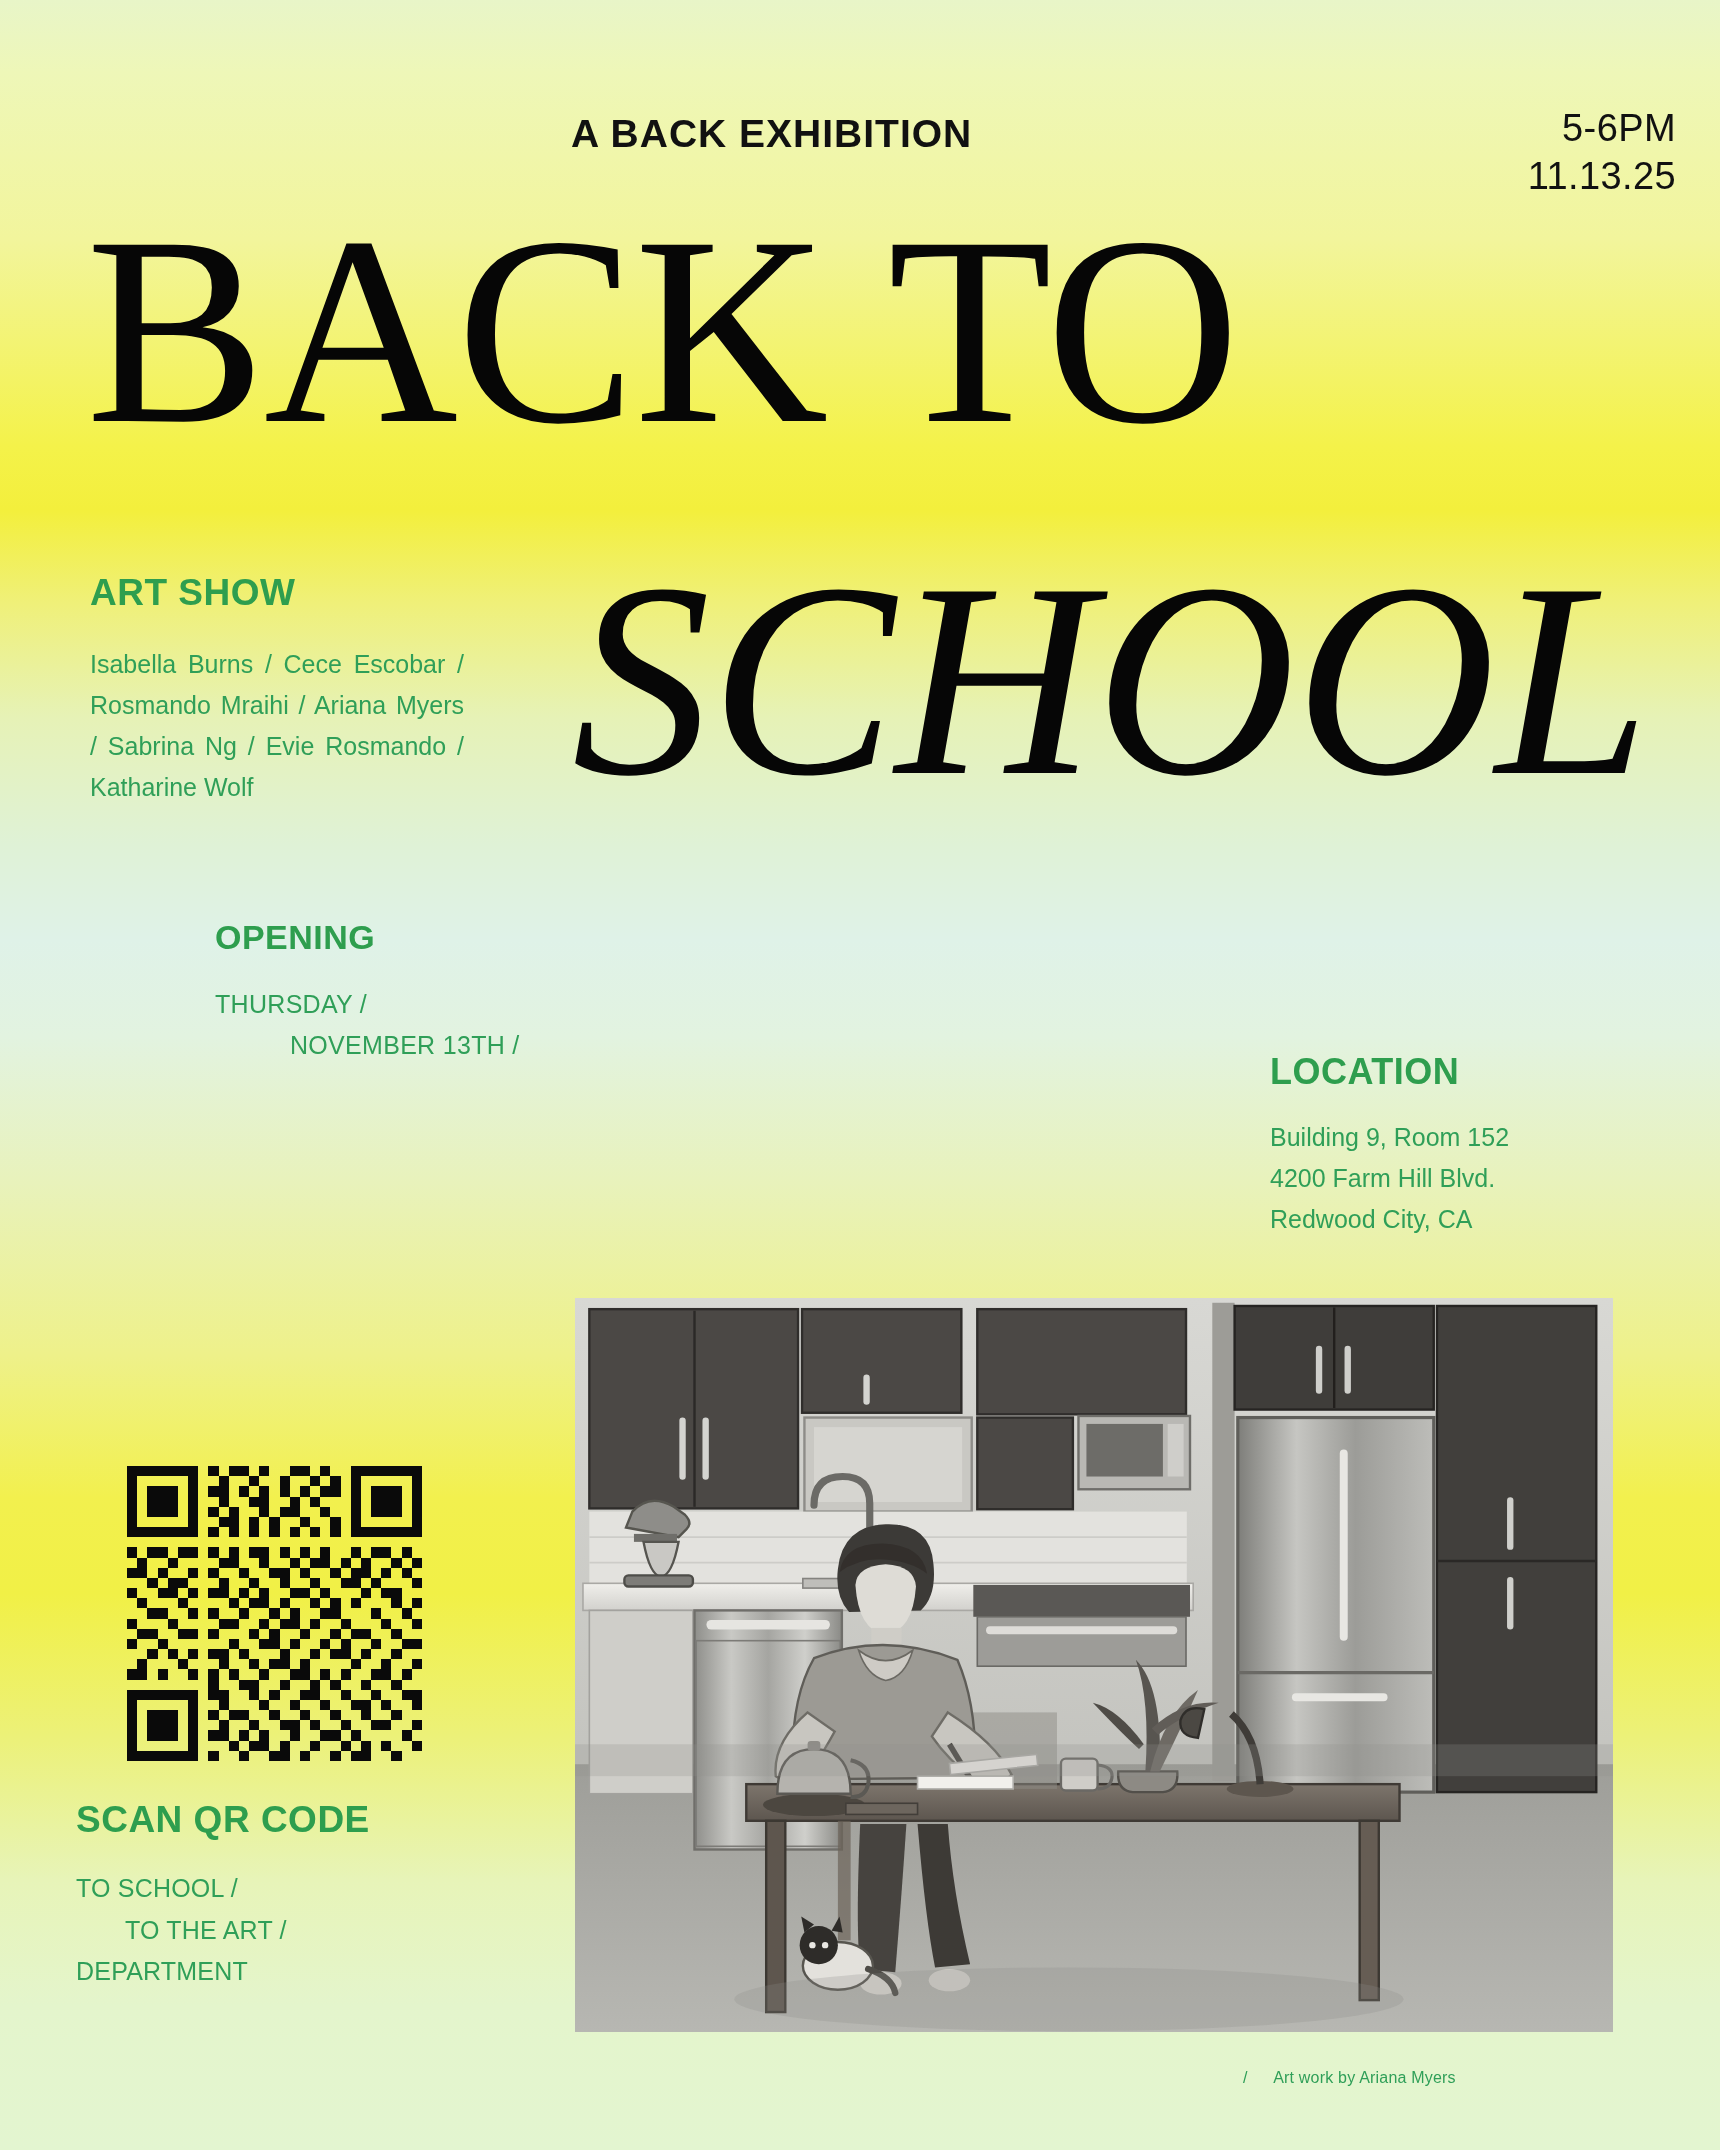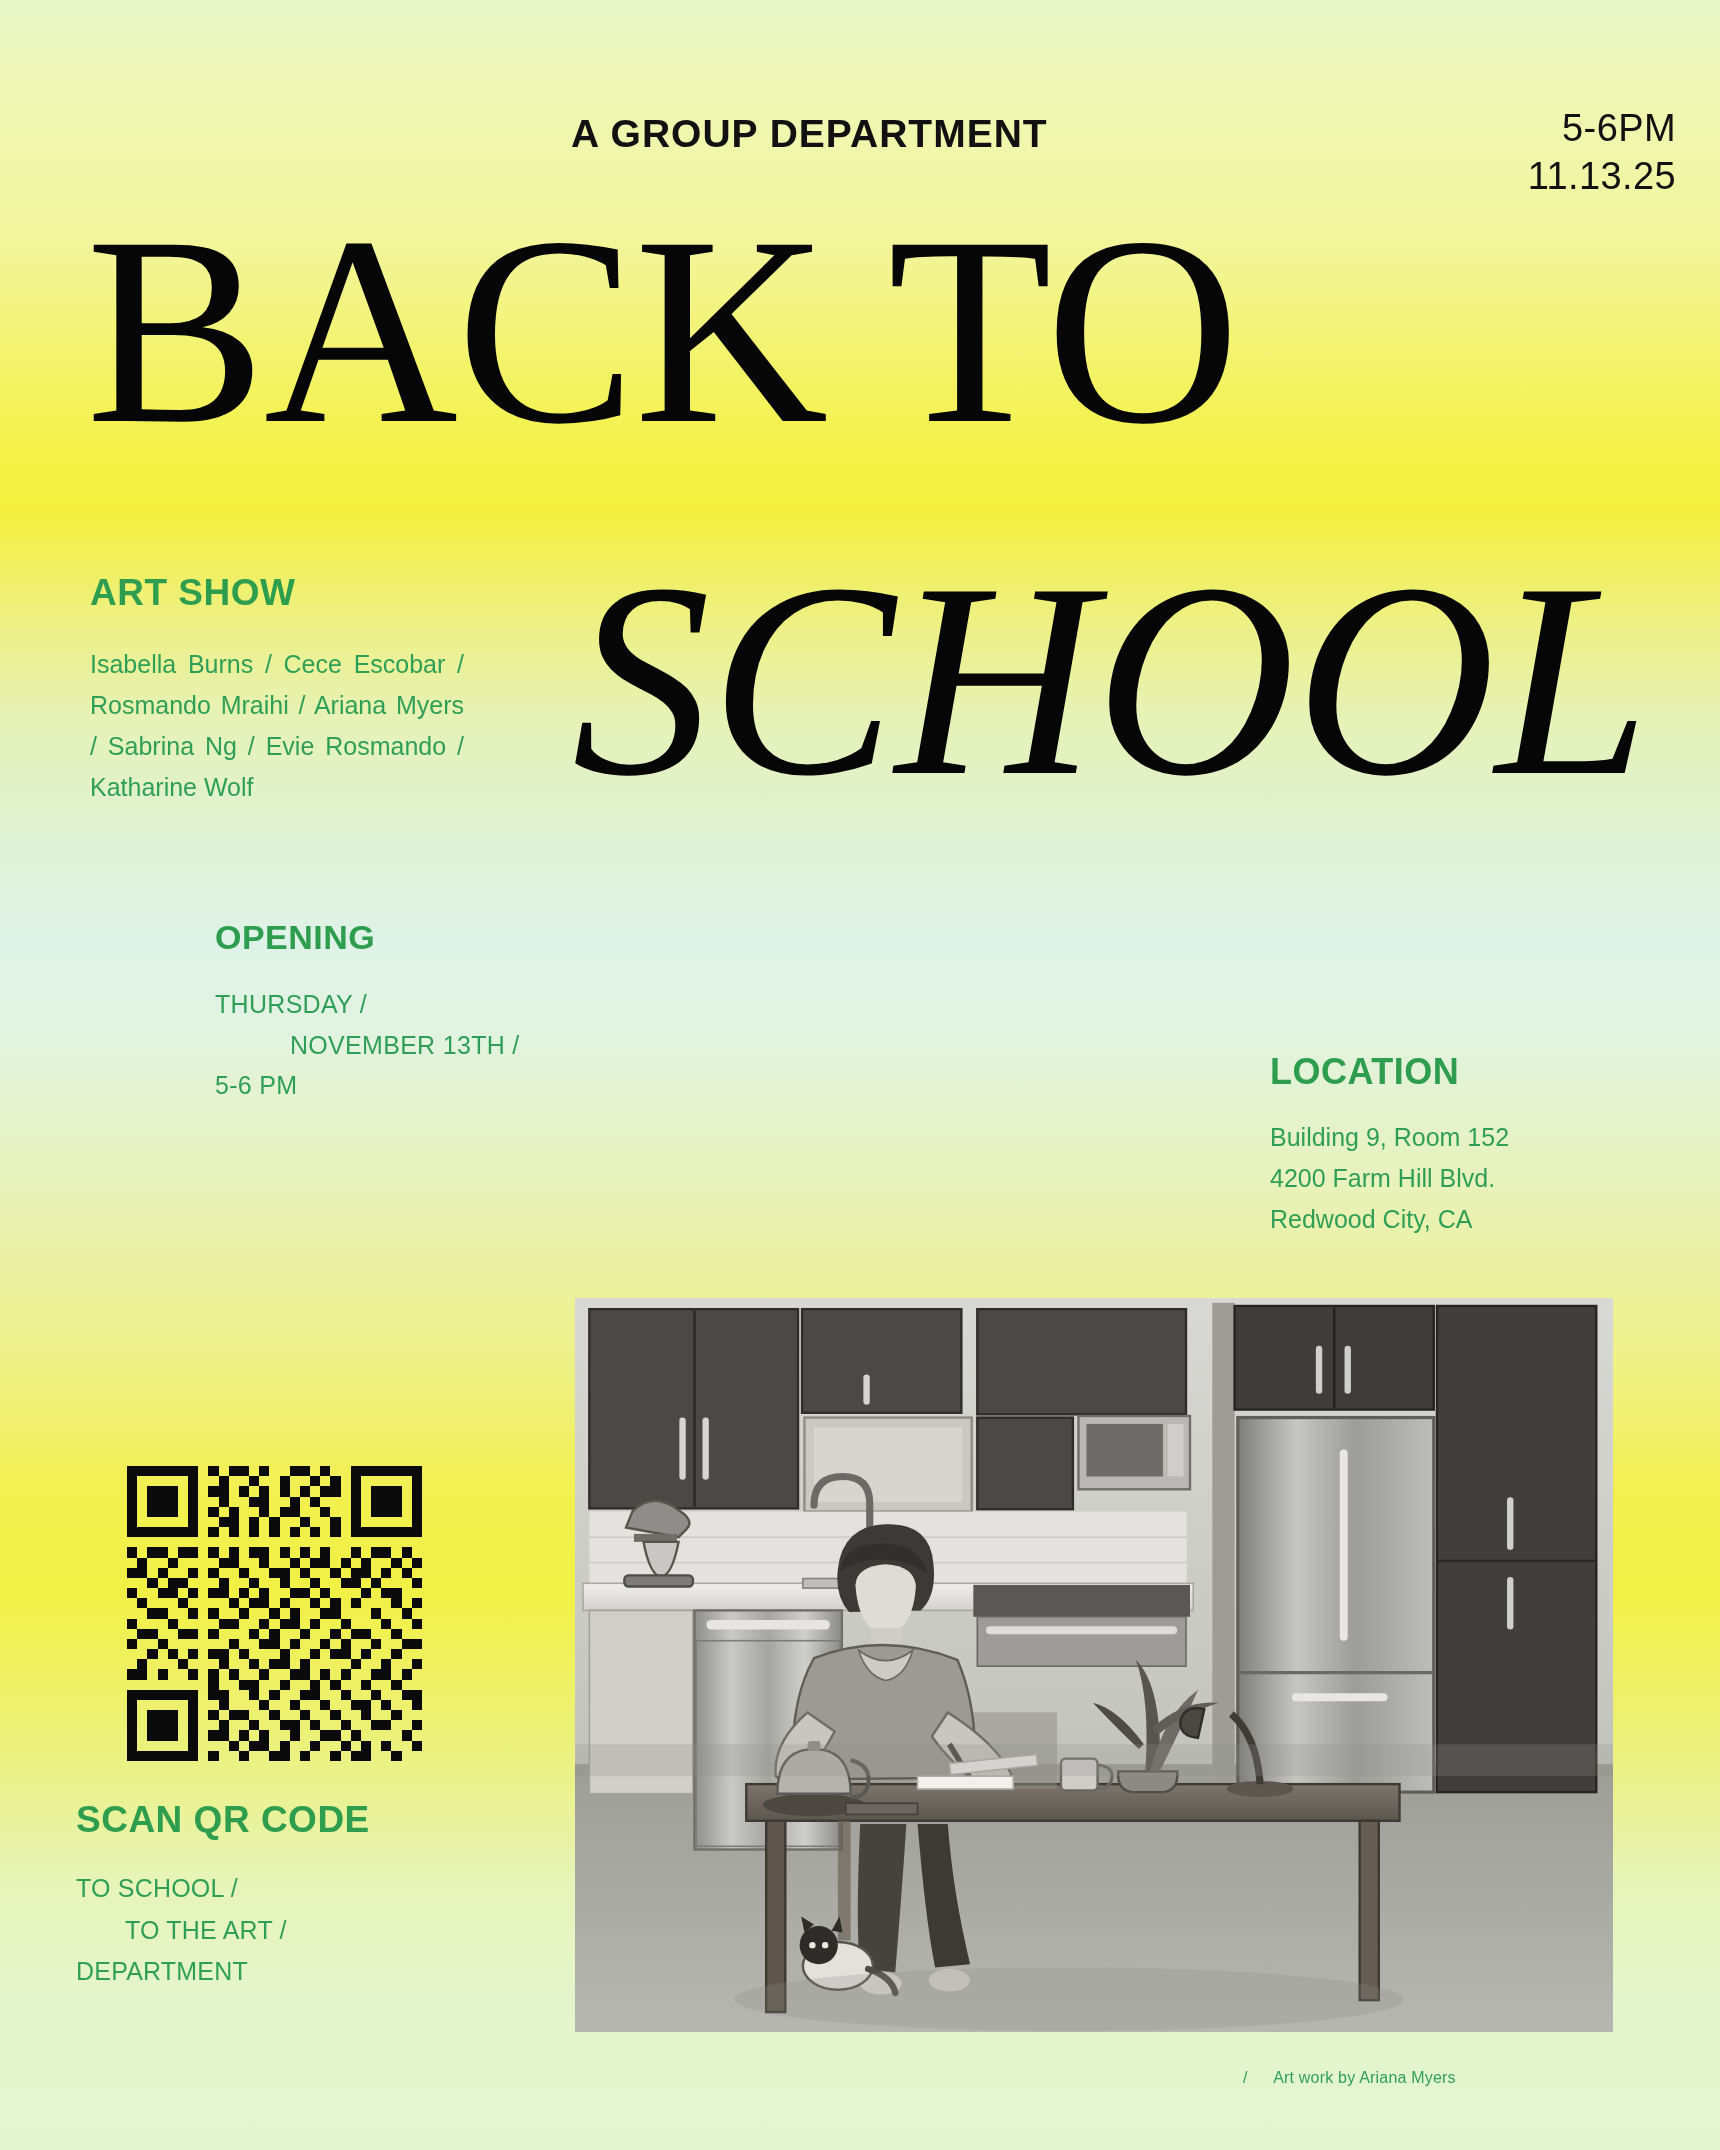--- a/index.html
+++ b/index.html
@@ -191,40 +191,39 @@
     letter-spacing: 0.2px;
     white-space: nowrap;
   }
   .credit .slash { margin-right: 25.5px; }
 </style>
 </head>
 <body>
 
 <div class="poster">
 
-  <div class="group-exhibition">A GROUP DEPARTMENT</div>
+  <div class="group-exhibition">A BACK EXHIBITION</div>
   <div class="time-date">
     <div>5-6PM</div>
     <div>11.13.25</div>
   </div>
 
   <div class="title-back">BACK TO</div>
   <div class="title-school">SCHOOL</div>
 
   <div class="artshow">
     <div class="heading">ART SHOW</div>
     <div class="names body-green">Isabella Burns / Cece Escobar / Rosmando Mraihi / Ariana Myers / Sabrina Ng / Evie Rosmando / Katharine Wolf</div>
   </div>
 
   <div class="opening">
     <div class="heading">OPENING</div>
     <div class="lines body-green">
       <div>THURSDAY /</div>
       <div class="l2">NOVEMBER 13TH /</div>
-      <div>5-6 PM</div>
     </div>
   </div>
 
   <div class="location">
     <div class="heading">LOCATION</div>
     <div class="lines body-green">
       <div>Building 9, Room 152</div>
       <div>4200 Farm Hill Blvd.</div>
       <div>Redwood City, CA</div>
     </div>

